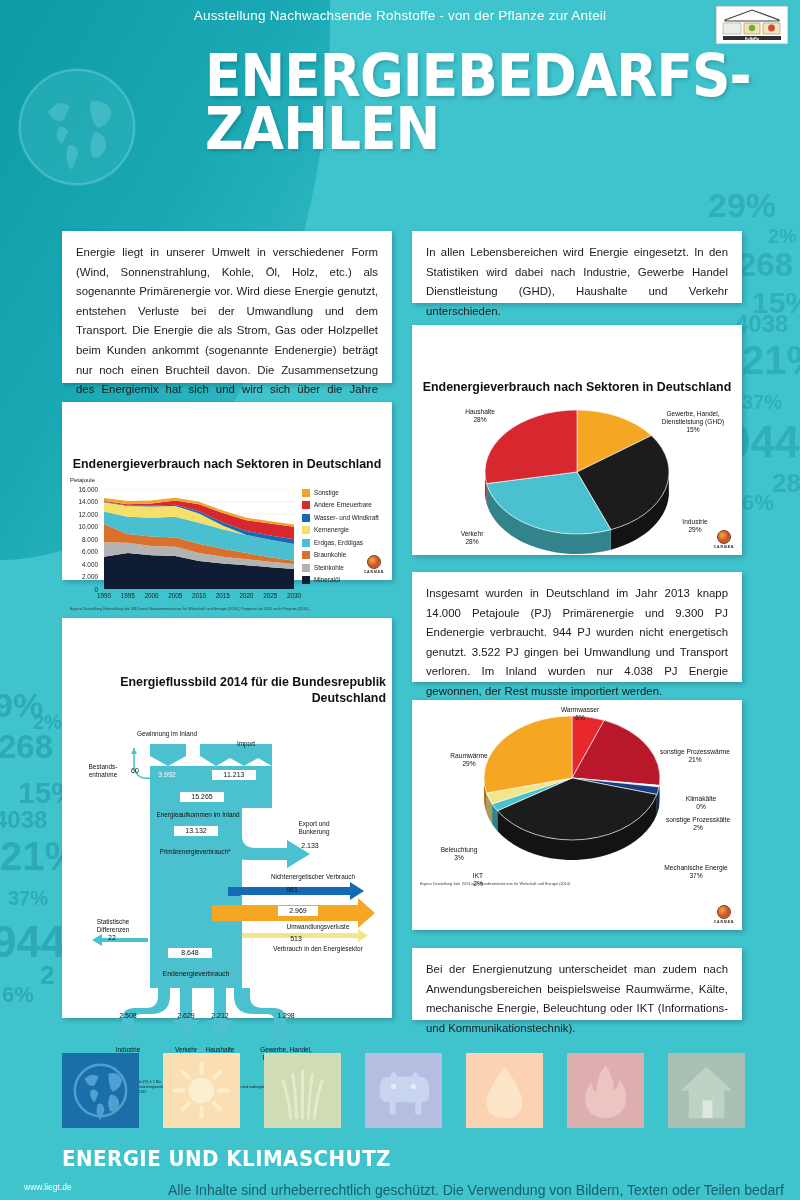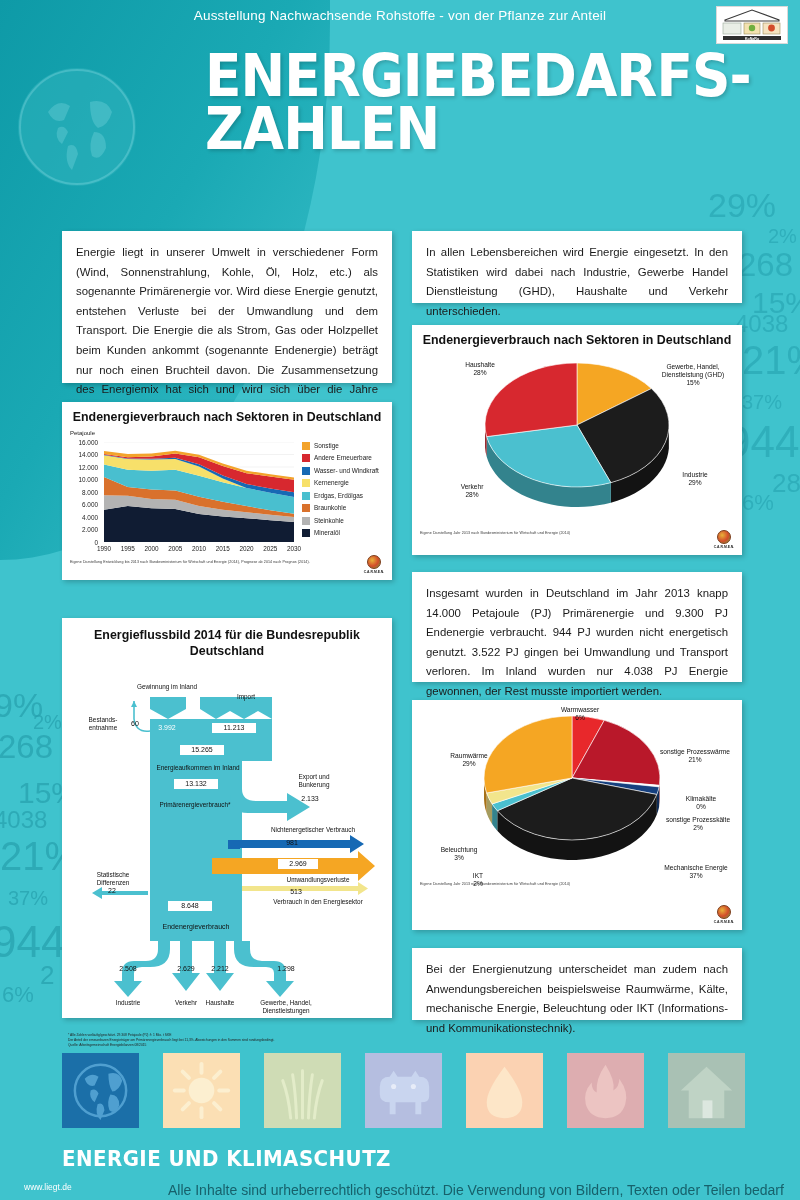--- a/index.html
+++ b/index.html
@@ -2,21 +2,21 @@
 <html><head>
 <meta charset="utf-8">
 <style>
   * { box-sizing: border-box; margin:0; padding:0; }
   body {
     width:800px; height:1200px; overflow:hidden; position:relative;
     background:#3fc3cd;
     font-family:"Liberation Sans", sans-serif;
   }
   
-  .wm { position:absolute; font-weight:normal; color:#2aa9b6; opacity:.75; line-height:1; user-select:none; }
+  .wm { position:absolute; font-weight:bold; color:#2aa9b6; opacity:.75; line-height:1; user-select:none; }
   .wm.dark { color:#27a2af; }
   
   .swoosh {
     position:absolute; left:0; top:0; width:330px; height:560px;
     background:linear-gradient(120deg,#0e9aa7 0%, #1aa9b4 45%, #3fc3cd 100%);
     border-bottom-right-radius:100% 96%;
     overflow:hidden;
   }
   .globe-big {
     position:absolute; left:18px; top:68px; width:118px; height:118px;
@@ -42,21 +42,21 @@
   }
   
   .card {
     position:absolute; background:#fff;
     box-shadow:2px 2px 5px rgba(0,0,0,.22);
   }
   .card .pad { padding:12px 14px; }
   .body-txt { font-size:11.4px; line-height:1.72; color:#1a1a1a; text-align:justify; }
   .chart-title {
     text-align:center; font-size:12.4px; font-weight:bold; color:#111;
-    padding:8px 6px 2px; line-height:1.25;
+    padding:8px 6px 2px; line-height:1.25;margin-top:47px;
   }
   .src {
     font-size:3.6px; color:#333; padding:0 8px 4px 8px; line-height:1.5;
     letter-spacing:.1px;
   }
   .carmen {
     position:absolute; right:7px; bottom:5px; width:22px; height:20px;
     text-align:center;
   }
   .carmen .dot {
@@ -281,21 +281,21 @@
   </div>
 </div>
 
 <div class="card" style="left:412px; top:572px; width:330px; height:110px;">
   <div class="pad">
       <div class="body-txt">Insgesamt wurden in Deutschland im Jahr 2013 knapp 14.000 Petajoule (PJ) Primärenergie und 9.300 PJ Endenergie verbraucht. 944 PJ wurden nicht energetisch genutzt. 3.522 PJ gingen bei Umwandlung und Transport verloren. Im Inland wurden nur 4.038 PJ Energie gewonnen, der Rest musste importiert werden.</div>
     </div>
 </div>
 
 <div class="card" style="left:62px; top:618px; width:330px; height:400px;">
-  <div class="chart-title" style="padding-top:10px;">
+  <div class="chart-title" style="padding-top:10px;text-align:right;">
     <div>Energieflussbild 2014 für die Bundesrepublik Deutschland</div>
   </div>
   <div class="fd" style="height:340px;">
     <svg width="330" height="340" viewBox="0 0 330 340" style="position:absolute;left:0;top:0;">
 
       <path d="M88 36 L124 36 L124 48 L106 58 L88 48 Z" fill="#4bc0cf"></path>
 
       <path d="M138 36 L210 36 L210 58 L196 50 L182 58 L168 50 L154 58 L138 48 Z" fill="#4bc0cf"></path>
 
       <rect x="88" y="58" width="122" height="42" fill="#4bc0cf"></rect>

